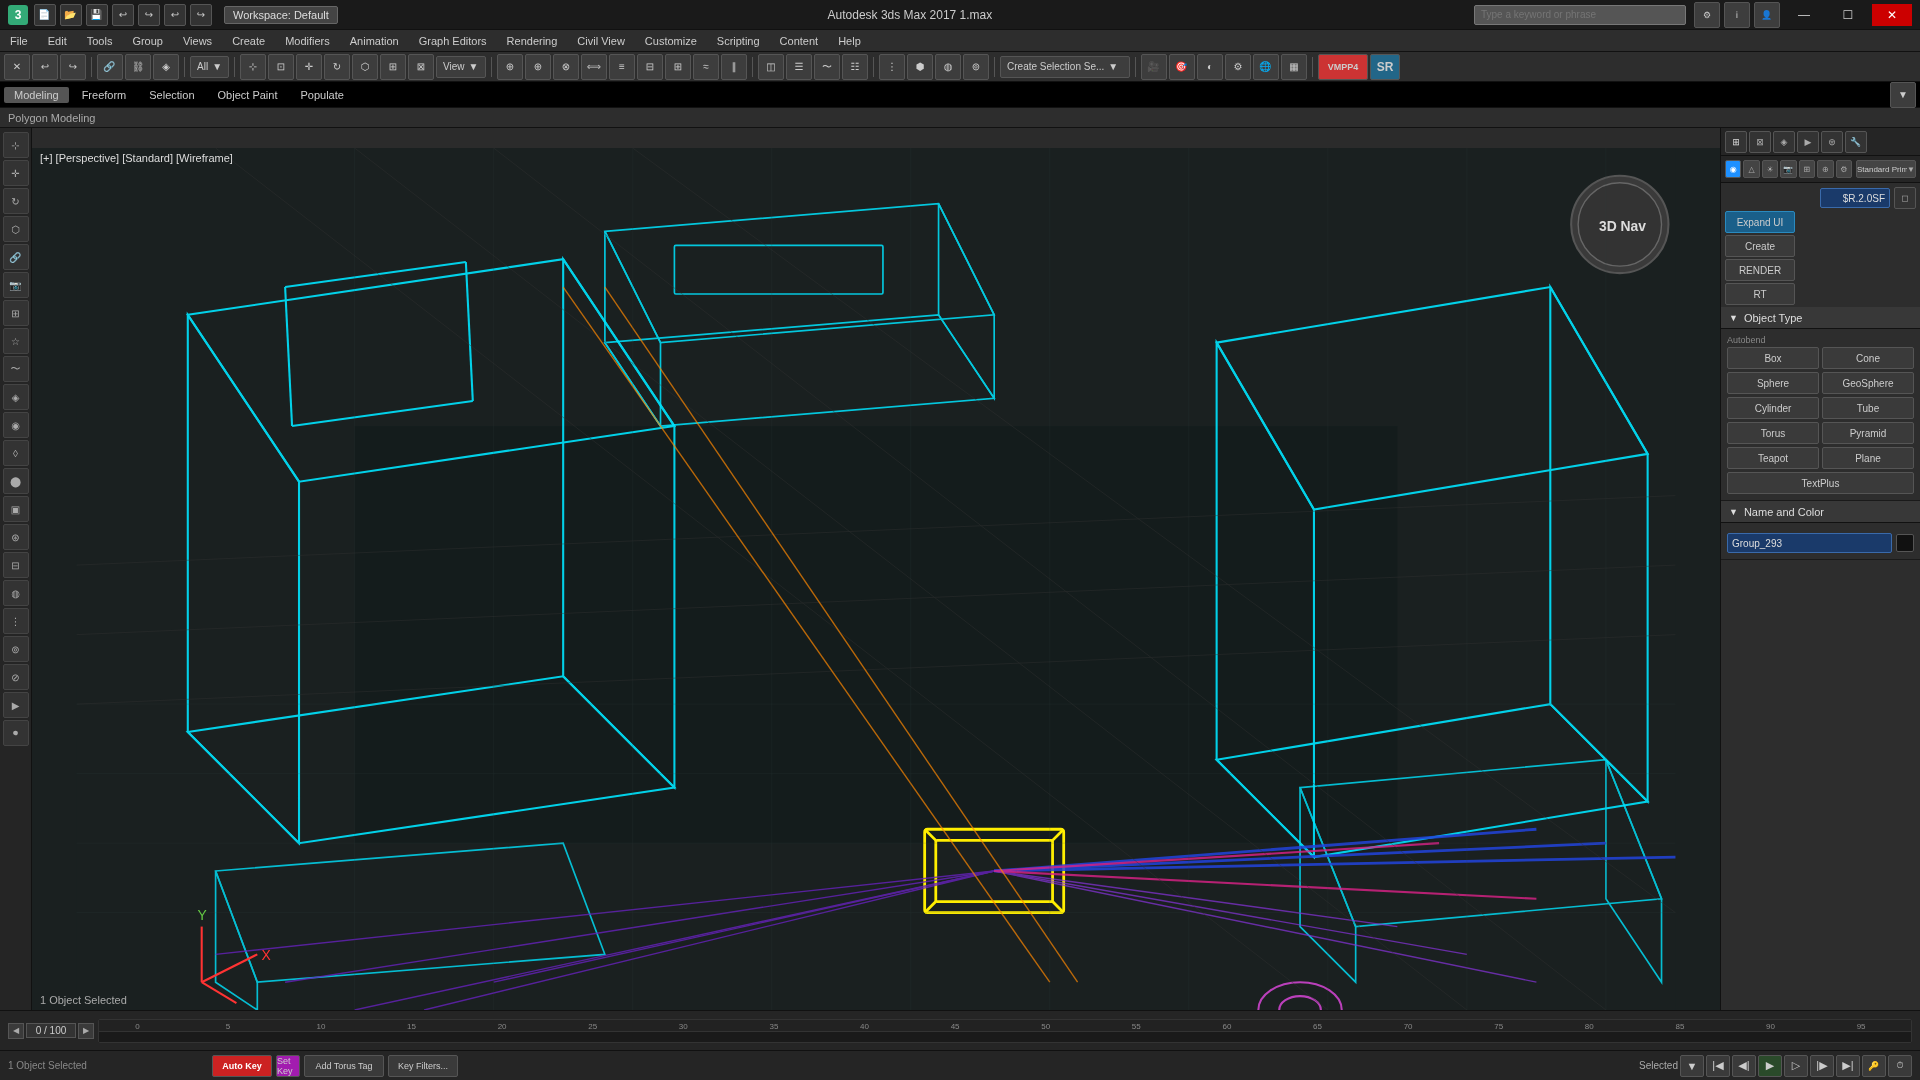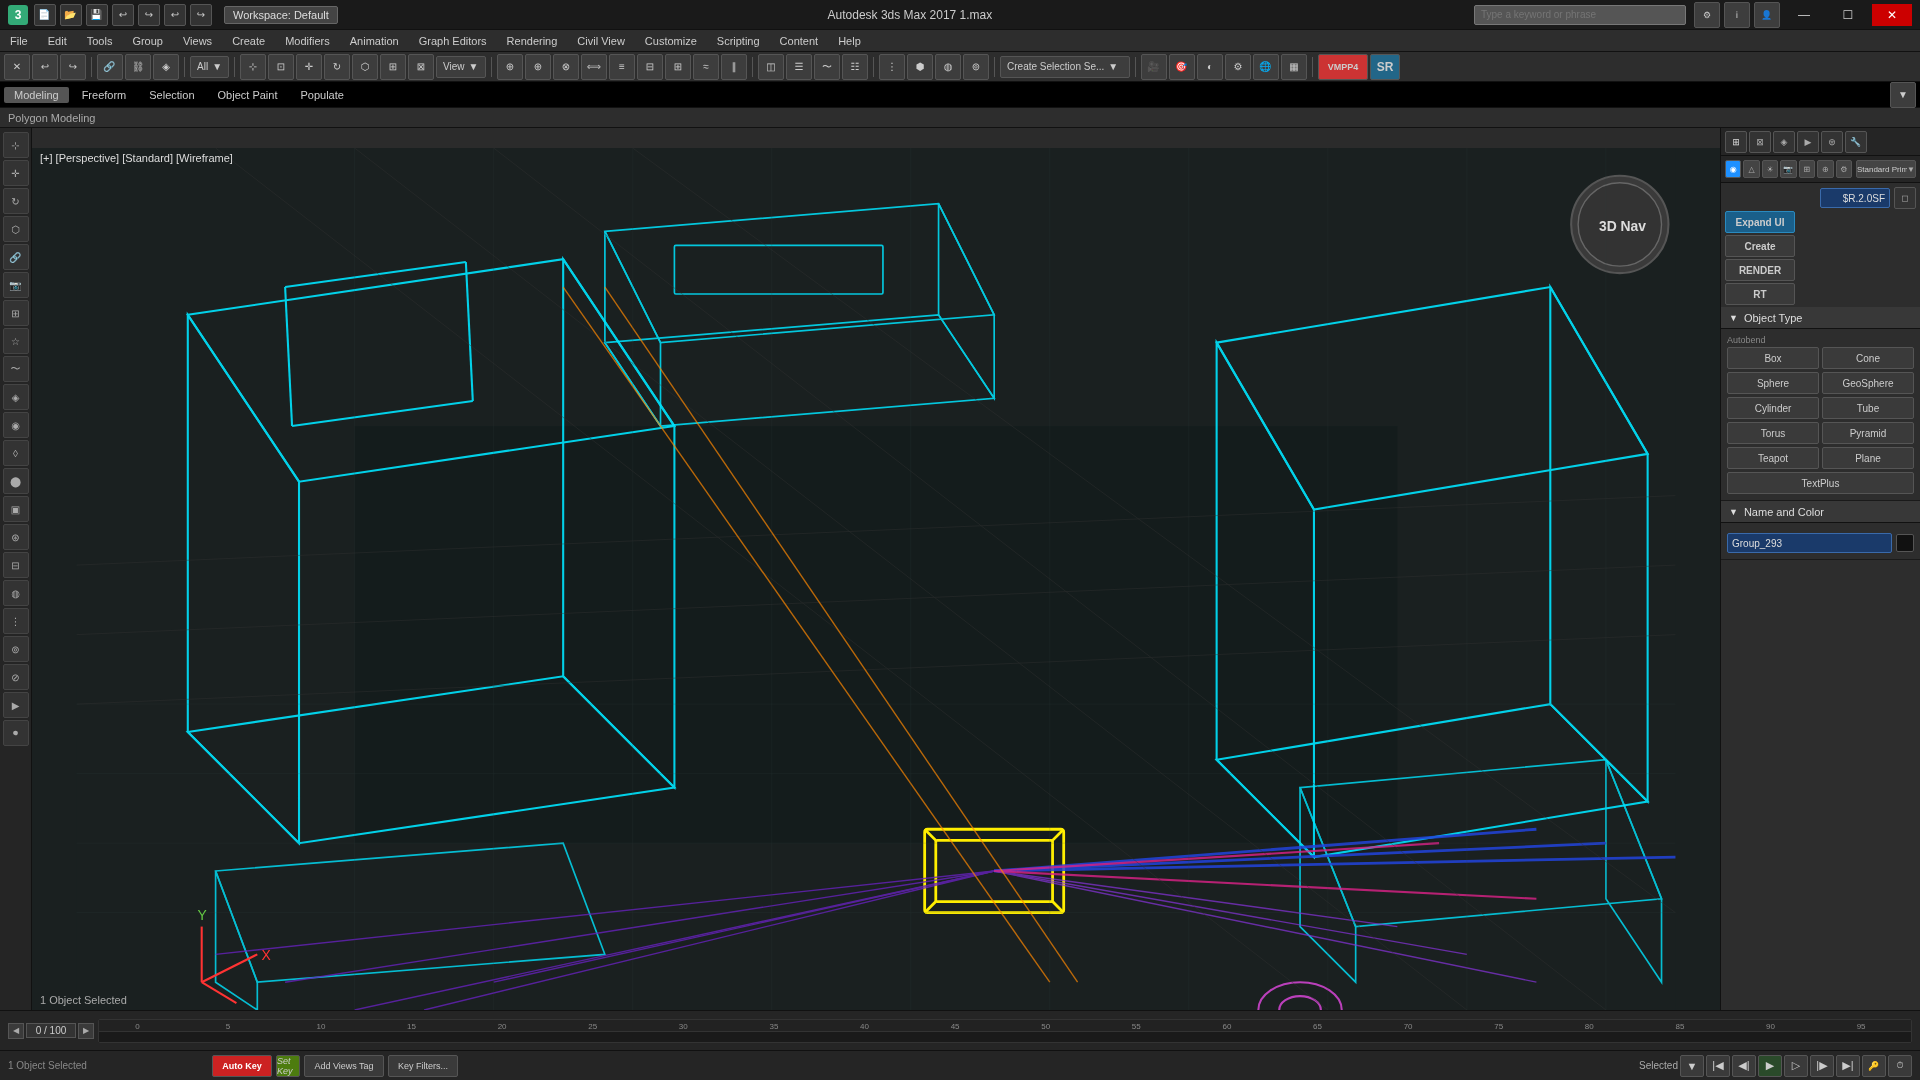--- a/index.html
+++ b/index.html
@@ -641,21 +641,21 @@
           <span style="font-size:8px; color:#ccc; width:60px; overflow:hidden; white-space:nowrap;">Standard Primitives</span>
           <span>▼</span>
         </div>
       </div>
 
       <div style="display:flex; justify-content:flex-end; padding:4px 4px 0 4px; gap:4px;align-items:center;">
         <input class="num-input" type="text" value="$R.2.0SF" style="width: 70px;">
         <div class="rp-icon-btn">◻</div>
       </div>
 
-      <div style="display:flex; flex-direction:column; gap:2px; padding:2px 4px;font-weight:bold;">
+      <div style="display:flex; flex-direction:column; gap:2px; padding:2px 4px;">
         <div class="side-action-btn highlight">Expand UI</div>
         <div class="side-action-btn">Create</div>
         <div class="side-action-btn">RENDER</div>
         <div class="side-action-btn">RT</div>
       </div>
 
       <div class="rollout">
         <div class="rollout-header">
           <span class="arrow">▼</span>
           <span>Object Type</span>
@@ -733,22 +733,22 @@
   </div>
 
   <div id="transport">
 
     <div style="width:200px; font-size:10px; color:#888;">
       <span>1 Object Selected</span>
     </div>
 
     <div style="display:flex; align-items:center; gap:4px;">
       <div class="tr-btn" style="background:#cc2222; color:white; width:60px; font-size:9px; font-weight:bold;">Auto Key</div>
-      <div class="tr-btn" style="background:#4d7c0f; font-size:9px;font-style:italic;">Set Key</div>
-      <div class="tr-btn" style="width:80px; font-size:9px;">Add Views Tag</div>
+      <div class="tr-btn" style="background:#a21caf; font-size:9px;">Set Key</div>
+      <div class="tr-btn" style="width:80px; font-size:9px;">Add Torus Tag</div>
       <div class="tr-btn" style="width:70px; font-size:9px;">Key Filters...</div>
     </div>
 
     <div style="flex:1;"></div>
 
     <div style="display:flex; align-items:center; gap:2px;">
       <div style="display:flex; align-items:center; gap:2px;">
         <span style="font-size:10px; color:#aaa;">Selected</span>
         <div class="tr-btn">▼</div>
       </div>

